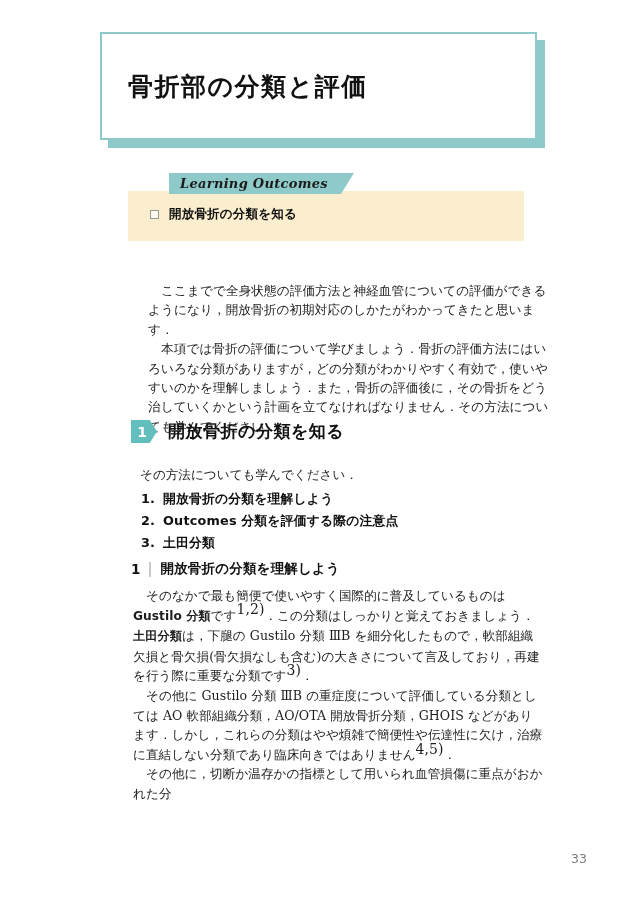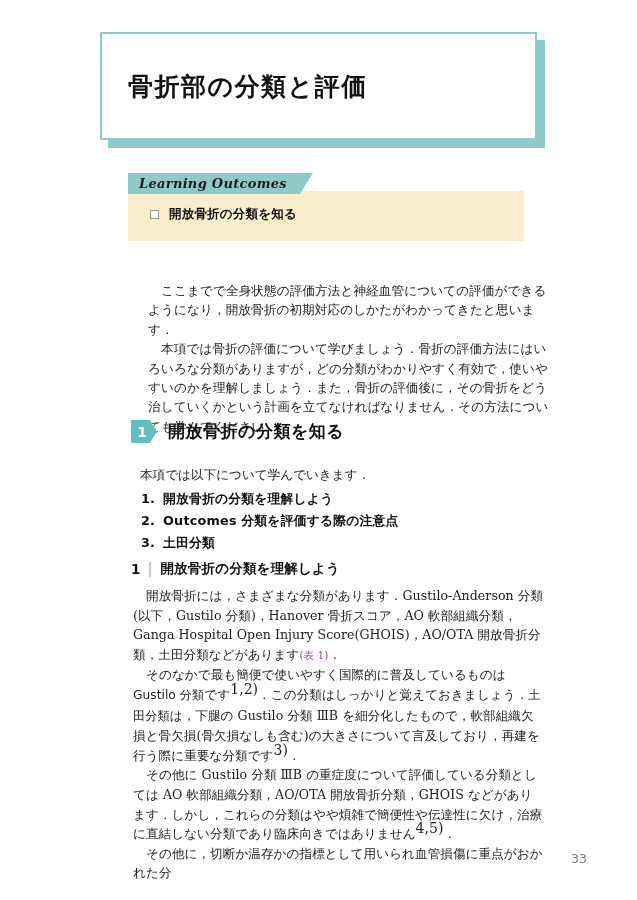--- a/index.html
+++ b/index.html
@@ -77,20 +77,21 @@
     padding: 0 26px 0 11px;
     line-height: 21px;
     font-family: "DejaVu Serif", "Liberation Serif", serif;
     font-style: italic;
     font-weight: bold;
     font-size: 13px;
     letter-spacing: 0.3px;
     color: #1b1b1b;
     z-index: 2;
     clip-path: polygon(0 0, 100% 0, calc(100% - 13px) 100%, 0 100%);
+    margin-left: 41px;
   }
   .lo-body {
     position: relative;
     margin-top: -3px;
     background: #fbeece;
     padding: 12px 0 16px 0;
     width: 396px;
     box-sizing: border-box;
   }
   .lo-item {
@@ -236,21 +237,21 @@
     line-height: 19.6px;
     color: #1d1d1d;
     letter-spacing: 0.05px;
   }
   .body-copy p {
     margin: 0;
     text-indent: 13px;
   }
   .gothic-bold {
     font-family: "DejaVu Sans", "Liberation Sans", sans-serif;
-    font-weight: normal;
+    font-weight: bold;
     font-size: 12.2px;
   }
   .ref-link {
     color: #8d4f9e;
     font-size: 10.5px;
   }
   sup.cite {
     font-size: 14px;
     vertical-align: super;
     line-height: 0;
@@ -292,21 +293,21 @@
   <div class="intro">
     <p>ここまでで全身状態の評価方法と神経血管についての評価ができるようになり，開放骨折の初期対応のしかたがわかってきたと思います．</p>
     <p>本項では骨折の評価について学びましょう．骨折の評価方法にはいろいろな分類がありますが，どの分類がわかりやすく有効で，使いやすいのかを理解しましょう．また，骨折の評価後に，その骨折をどう治していくかという計画を立てなければなりません．その方法についても学んでください．</p>
   </div>
 
   <div class="sec-head">
     <span class="sec-badge">1</span>
     <span class="sec-title">開放骨折の分類を知る</span>
   </div>
 
-  <div class="lead">本項では以下について学んでいきます．</div>
+  <div class="lead">その方法についても学んでください．</div>
 
   <div class="olist">
     <div class="olist-item">
       <span class="olist-num">1.</span>
       <span>開放骨折の分類を理解しよう</span>
     </div>
     <div class="olist-item">
       <span class="olist-num">2.</span>
       <span>Outcomes 分類を評価する際の注意点</span>
     </div>
@@ -316,21 +317,20 @@
     </div>
   </div>
 
   <div class="sub-head">
     <span class="sub-num">1</span>
     <span class="sub-rule"></span>
     <span class="sub-title">開放骨折の分類を理解しよう</span>
   </div>
 
   <div class="body-copy">
-    <p><span>開放骨折には，さまざまな分類があります．Gustilo-Anderson 分類(以下，Gustilo 分類)，Hanover 骨折スコア，AO 軟部組織分類，Ganga Hospital Open Injury Score(GHOIS)，AO/OTA 開放骨折分類，土田分類などがあります</span><span class="ref-link">(表 1)</span><span>．</span></p>
 
     <p><span>そのなかで最も簡便で使いやすく国際的に普及しているものは </span><span class="gothic-bold">Gustilo 分類</span><span>です</span><sup class="cite">1,2)</sup><span>．この分類はしっかりと覚えておきましょう．</span><span class="gothic-bold">土田分類</span><span>は，下腿の Gustilo 分類 ⅢB を細分化したもので，軟部組織欠損と骨欠損(骨欠損なしも含む)の大きさについて言及しており，再建を行う際に重要な分類です</span><sup class="cite">3)</sup><span>．</span></p>
 
     <p><span>その他に Gustilo 分類 ⅢB の重症度について評価している分類としては AO 軟部組織分類，AO/OTA 開放骨折分類，GHOIS などがあります．しかし，これらの分類はやや煩雑で簡便性や伝達性に欠け，治療に直結しない分類であり臨床向きではありません</span><sup class="cite">4,5)</sup><span>．</span></p>
 
     <p>その他に，切断か温存かの指標として用いられ血管損傷に重点がおかれた分</p>
   </div>
 
   <div class="page-num">33</div>
 

